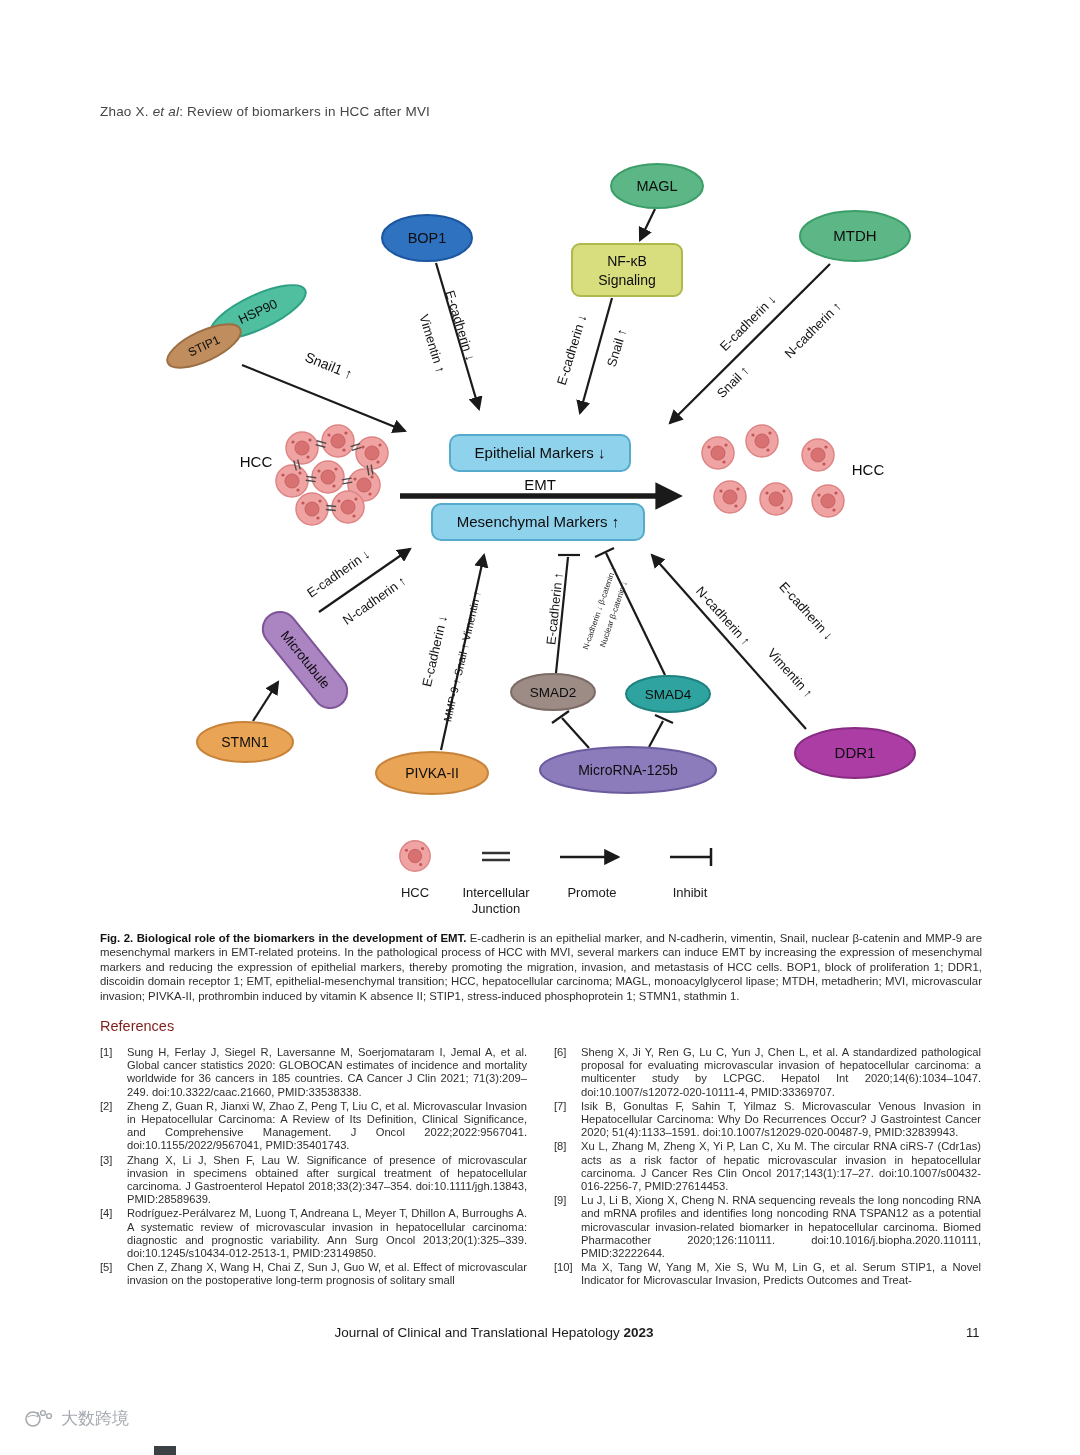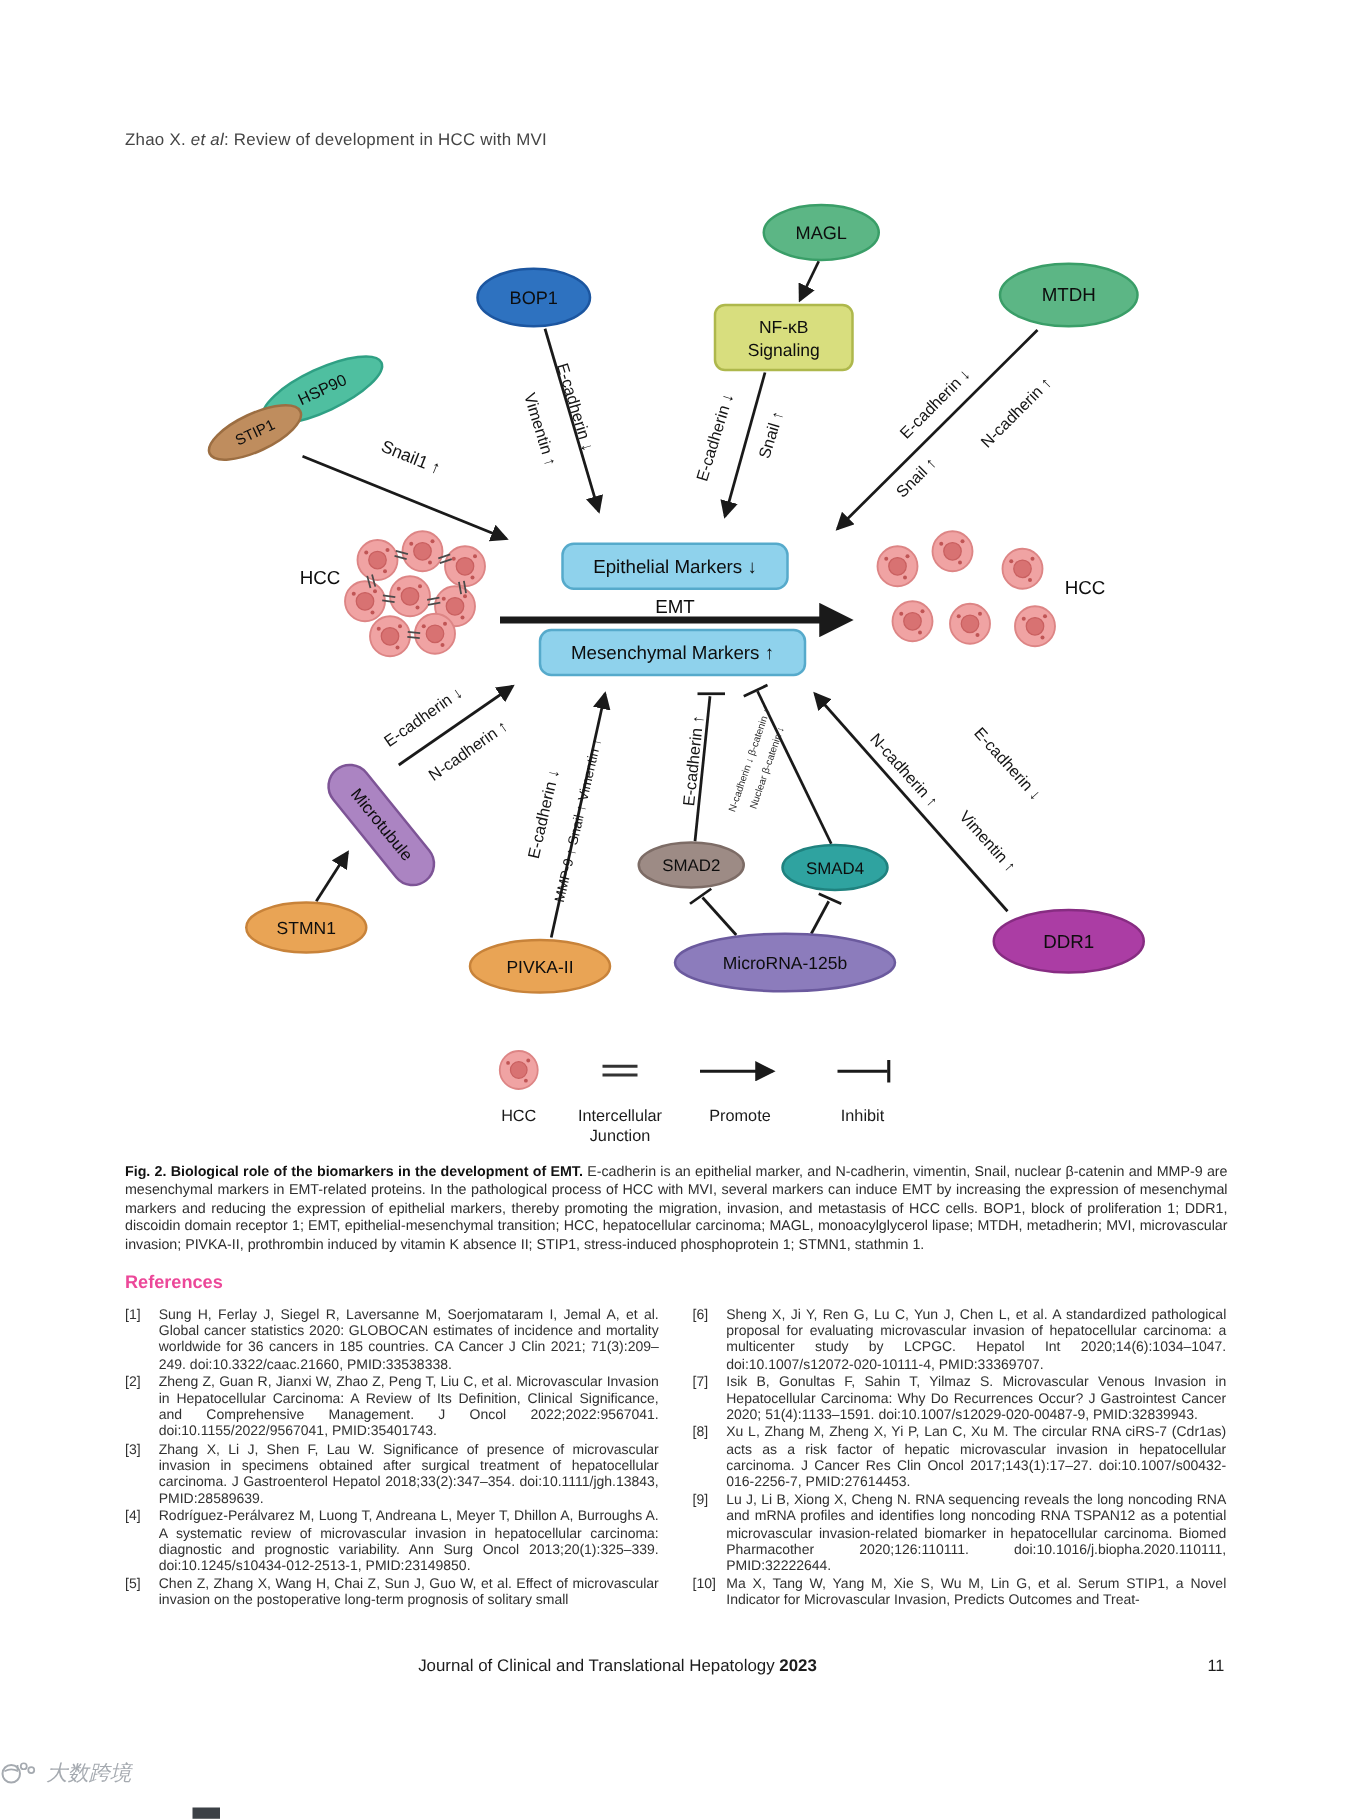--- a/index.html
+++ b/index.html
@@ -9,40 +9,40 @@
   .running-head .it{font-style:italic;text-align:center;}
   .diagram{position:absolute;left:90px;top:145px;width:900px;height:775px;}
   svg text{font-family:"Liberation Sans", sans-serif;}
   .nlbl{text-anchor:middle;fill:#0d0d0d;font-size:14px;}
   .albl{text-anchor:middle;fill:#141414;font-size:13px;}
   .slbl{text-anchor:middle;fill:#2a2a2a;font-size:8px;}
   .leglbl{text-anchor:middle;fill:#1a1a1a;font-size:13px;}
   .caption{position:absolute;left:100px;top:931px;width:882px;font-size:11.4px;line-height:14.4px;
     color:#2e2e2e;text-align:justify;}
   .caption b{color:#111;}
-  .ref-title{position:absolute;left:100px;top:1018px;font-size:14.5px;font-weight:bold;color:#ec4899;}
+  .ref-title{position:absolute;left:100px;top:1018px;font-size:14.5px;font-weight:normal;color:#7f1d1d;}
   .refcols{position:absolute;left:100px;top:1046px;width:882px;display:flex;gap:27px;}
   .refcol{width:427px;}
   .ref{display:flex;font-size:11.2px;line-height:13.2px;color:#303030;margin-bottom:1px;}
   .ref .num{width:27px;flex:none;}
   .ref .txt{flex:1;text-align:justify;}
   .footer{position:absolute;left:0;top:1325px;width:988px;text-align:center;font-size:13.5px;color:#1c1c1c;}
   .footer .yr{font-weight:bold;}
   .pagenum{position:absolute;left:966px;top:1325px;font-size:13px;color:#1c1c1c;}
-  .watermark{position:absolute;left:0;top:1406px;display:flex;align-items:center;gap:7px;
-    color:#969ca3;font-size:17px;opacity:.85;font-style:italic;}
+  .watermark{position:absolute;left:24px;top:1406px;display:flex;align-items:center;gap:7px;
+    color:#969ca3;font-size:17px;opacity:.85;}
   .edge-mark{position:absolute;left:154px;top:1446px;width:22px;height:9px;background:#3c4146;}
 </style>
 </head>
 <body>
 
 <div class="page">
 
   <div class="running-head">
-    <span>Zhao X. </span><span class="it">et al</span><span>: Review of development in HCC with MVI</span>
+    <span>Zhao X. </span><span class="it">et al</span><span>: Review of biomarkers in HCC after MVI</span>
   </div>
 
   <svg class="diagram" width="900" height="775" viewBox="0 0 900 775">
     <defs>
       <marker id="arr" viewBox="0 0 10 10" refX="8.5" refY="5" markerWidth="6.5" markerHeight="6.5" orient="auto-start-reverse">
         <path d="M0,0 L10,5 L0,10 z" fill="#1a1a1a"></path>
       </marker>
       <marker id="arrBig" viewBox="0 0 10 10" refX="7.5" refY="5" markerWidth="5" markerHeight="5" orient="auto-start-reverse">
         <path d="M0,0 L10,5 L0,10 z" fill="#1a1a1a"></path>
       </marker>

